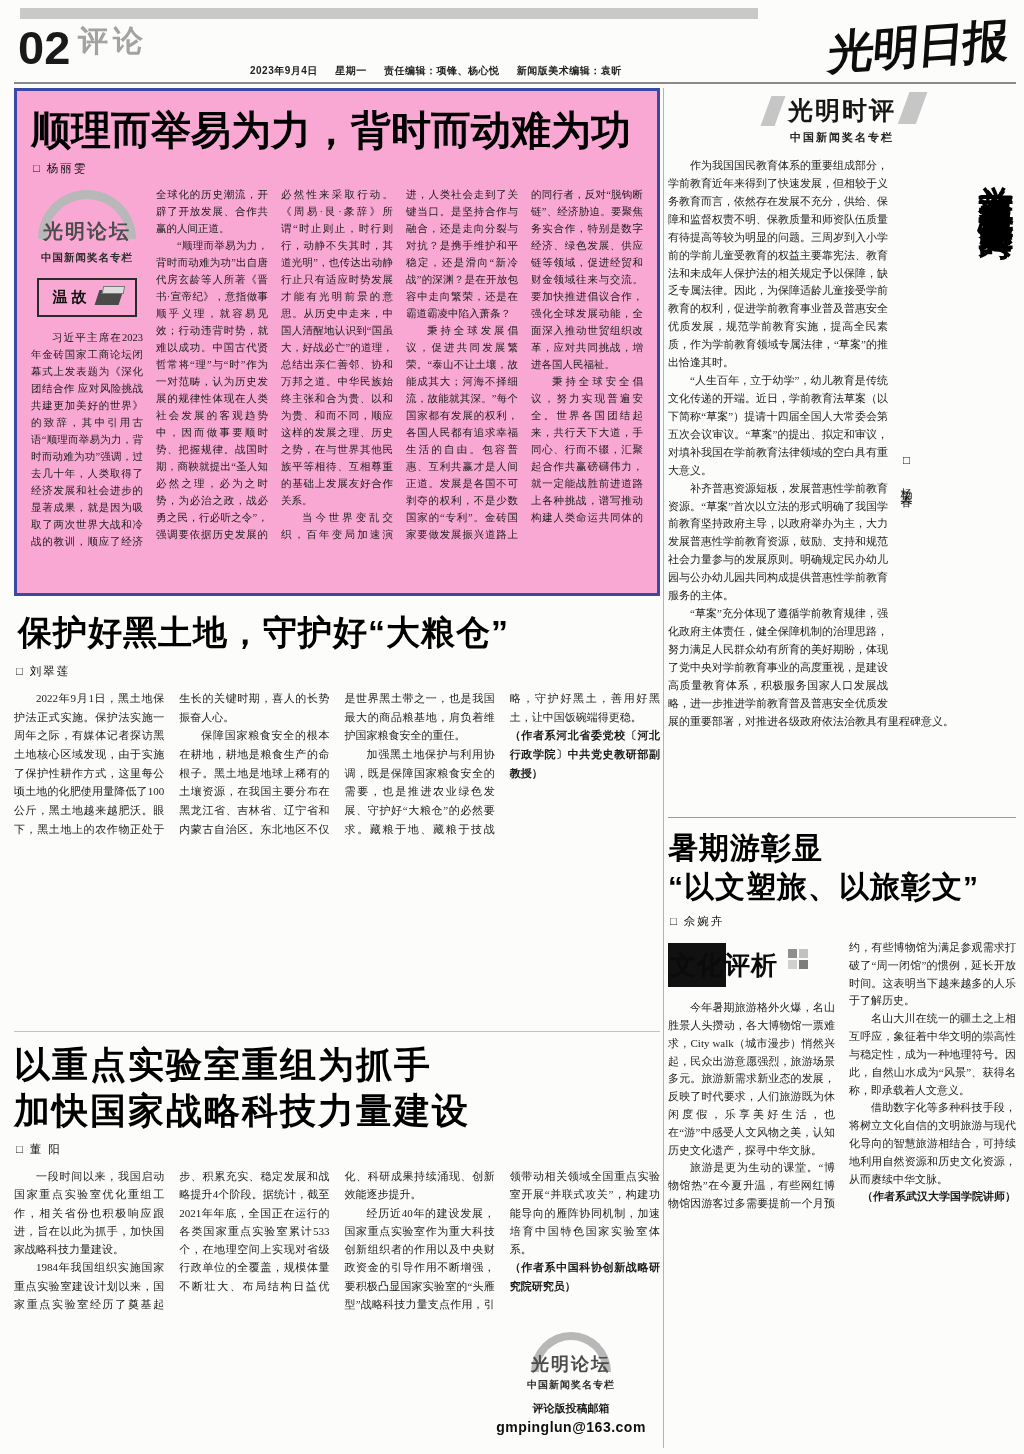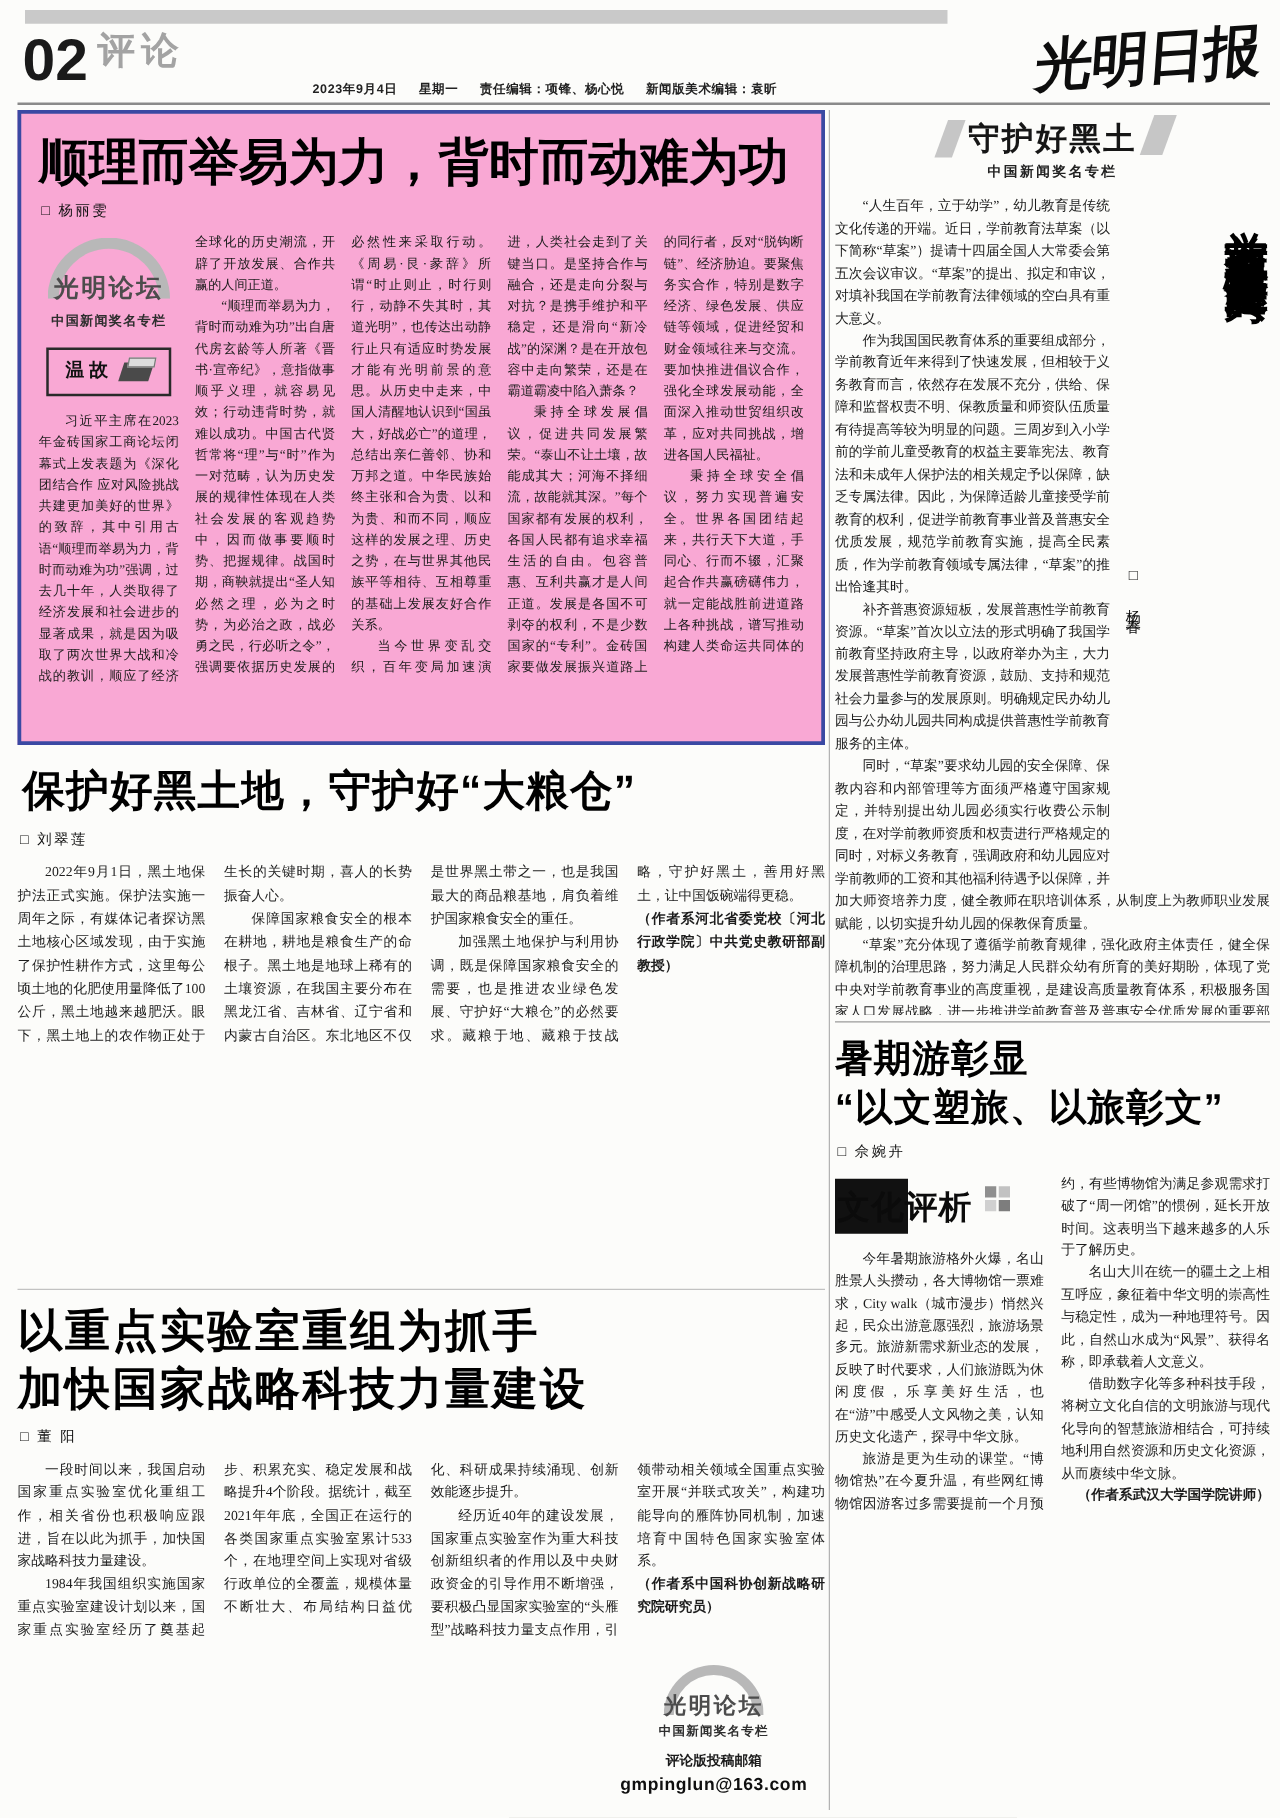--- a/index.html
+++ b/index.html
@@ -133,33 +133,32 @@
           <p>当今世界变乱交织，百年变局加速演进，人类社会走到了关键当口。是坚持合作与融合，还是走向分裂与对抗？是携手维护和平稳定，还是滑向“新冷战”的深渊？是在开放包容中走向繁荣，还是在霸道霸凌中陷入萧条？</p>
           <p>秉持全球发展倡议，促进共同发展繁荣。“泰山不让土壤，故能成其大；河海不择细流，故能就其深。”每个国家都有发展的权利，各国人民都有追求幸福生活的自由。包容普惠、互利共赢才是人间正道。发展是各国不可剥夺的权利，不是少数国家的“专利”。金砖国家要做发展振兴道路上的同行者，反对“脱钩断链”、经济胁迫。要聚焦务实合作，特别是数字经济、绿色发展、供应链等领域，促进经贸和财金领域往来与交流。要加快推进倡议合作，强化全球发展动能，全面深入推动世贸组织改革，应对共同挑战，增进各国人民福祉。</p>
           <p>秉持全球安全倡议，努力实现普遍安全。世界各国团结起来，共行天下大道，手同心、行而不辍，汇聚起合作共赢磅礴伟力，就一定能战胜前进道路上各种挑战，谱写推动构建人类命运共同体的新篇章，迎来人类发展更加美好明天。</p>
         </div>
 
     </div>
   </section>
 
   <section class="shiping">
     <div class="sp-badge">
-      <div class="sp-title">守护好黑土</div>
+      <div class="sp-title">光明时评</div>
       <div class="sp-sub">中国新闻奖名专栏</div>
     </div>
     <div class="sp-body">
       <div class="vert-head">
         <div class="vh-text">学前教育迎来专属法律恰逢其时</div>
         <div class="vh-author">□ 杨玉春</div>
       </div>
       <div>
+          <p>作为我国国民教育体系的重要组成部分，学前教育近年来得到了快速发展，但相较于义务教育而言，依然存在发展不充分，供给、保障和监督权责不明、保教质量和师资队伍质量有待提高等较为明显的问题。三周岁到入小学前的学前儿童受教育的权益主要靠宪法、教育法和未成年人保护法的相关规定予以保障，缺乏专属法律。因此，为保障适龄儿童接受学前教育的权利，促进学前教育事业普及普惠安全优质发展，规范学前教育实施，提高全民素质，作为学前教育领域专属法律，“草案”的推出恰逢其时。</p>
           <p>“人生百年，立于幼学”，幼儿教育是传统文化传递的开端。近日，学前教育法草案（以下简称“草案”）提请十四届全国人大常委会第五次会议审议。“草案”的提出、拟定和审议，对填补我国在学前教育法律领域的空白具有重大意义。</p>
-          <p>作为我国国民教育体系的重要组成部分，学前教育近年来得到了快速发展，但相较于义务教育而言，依然存在发展不充分，供给、保障和监督权责不明、保教质量和师资队伍质量有待提高等较为明显的问题。三周岁到入小学前的学前儿童受教育的权益主要靠宪法、教育法和未成年人保护法的相关规定予以保障，缺乏专属法律。因此，为保障适龄儿童接受学前教育的权利，促进学前教育事业普及普惠安全优质发展，规范学前教育实施，提高全民素质，作为学前教育领域专属法律，“草案”的推出恰逢其时。</p>
           <p>补齐普惠资源短板，发展普惠性学前教育资源。“草案”首次以立法的形式明确了我国学前教育坚持政府主导，以政府举办为主，大力发展普惠性学前教育资源，鼓励、支持和规范社会力量参与的发展原则。明确规定民办幼儿园与公办幼儿园共同构成提供普惠性学前教育服务的主体。</p>
-          <p>同时，“草案”要求幼儿园的安全保障、保教内容和内部管理等方面须严格遵守国家规定，并特别提出幼儿园必须实行收费公示制度，在对学前教师资质和权责进行严格规定的同时，对标义务教育，强调政府和幼儿园应对学前教师的工资和其他福利待遇予以保障，并加大师资培养力度，健全教师在职培训体系，从制度上为教师职业发展赋能，以切实提升幼儿园的保教保育质量。</p>
           <p>“草案”充分体现了遵循学前教育规律，强化政府主体责任，健全保障机制的治理思路，努力满足人民群众幼有所育的美好期盼，体现了党中央对学前教育事业的高度重视，是建设高质量教育体系，积极服务国家人口发展战略，进一步推进学前教育普及普惠安全优质发展的重要部署，对推进各级政府依法治教具有里程碑意义。</p>
         </div>
 
     </div>
   </section>
 
   <section class="blackland">
     <h2>保护好黑土地，守护好“大粮仓”</h2>
     <div class="author">□ 刘翠莲</div>
     <div class="bl-body">

